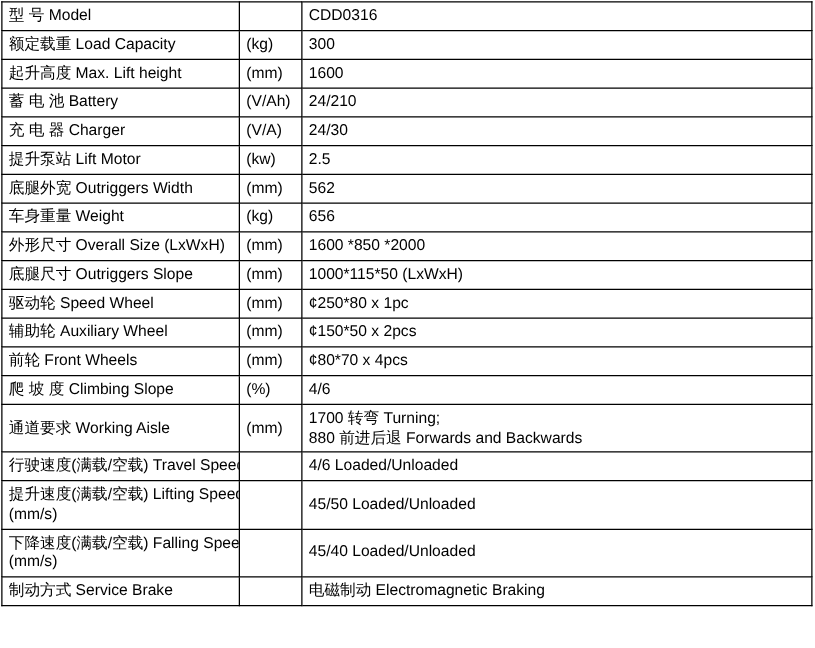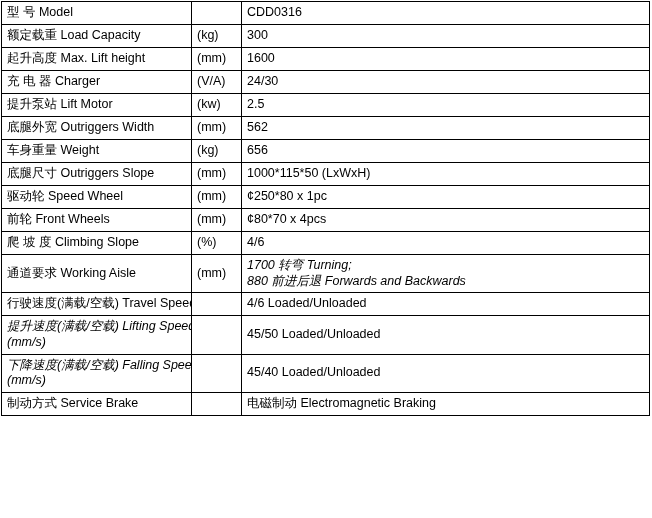--- a/index.html
+++ b/index.html
@@ -40,21 +40,20 @@
   td.unit {
     text-align: left;
     padding-right: 6px;
     white-space: nowrap;
   }
   td.value {
     padding-left: 7px;
   }
   .multiline {
     line-height: 1.5;
-    font-style: italic;
   }
   .multiline div {
     white-space: nowrap;
   }
 </style>
 </head>
 <body>
 
 <table id="spec-table">
   <colgroup>
@@ -73,48 +72,63 @@
         <td class="label">额定载重 Load Capacity</td>
         <td class="unit">(kg)</td>
         <td class="value">300</td>
       </tr>
       <tr>
         <td class="label">起升高度 Max. Lift height</td>
         <td class="unit">(mm)</td>
         <td class="value">1600</td>
       </tr>
       <tr>
+        <td class="label">蓄 电 池 Battery</td>
+        <td class="unit">(V/Ah)</td>
+        <td class="value">24/210</td>
+      </tr>
+      <tr>
         <td class="label">充 电 器 Charger</td>
         <td class="unit">(V/A)</td>
         <td class="value">24/30</td>
       </tr>
       <tr>
         <td class="label">提升泵站 Lift Motor</td>
         <td class="unit">(kw)</td>
         <td class="value">2.5</td>
       </tr>
       <tr>
         <td class="label">底腿外宽 Outriggers Width</td>
         <td class="unit">(mm)</td>
         <td class="value">562</td>
       </tr>
       <tr>
         <td class="label">车身重量 Weight</td>
         <td class="unit">(kg)</td>
         <td class="value">656</td>
       </tr>
       <tr>
+        <td class="label">外形尺寸 Overall Size (LxWxH)</td>
+        <td class="unit">(mm)</td>
+        <td class="value">1600 *850 *2000</td>
+      </tr>
+      <tr>
         <td class="label">底腿尺寸 Outriggers Slope</td>
         <td class="unit">(mm)</td>
         <td class="value">1000*115*50 (LxWxH)</td>
       </tr>
       <tr>
         <td class="label">驱动轮 Speed Wheel</td>
         <td class="unit">(mm)</td>
         <td class="value">¢250*80 x 1pc</td>
+      </tr>
+      <tr>
+        <td class="label">辅助轮 Auxiliary Wheel</td>
+        <td class="unit">(mm)</td>
+        <td class="value">¢150*50 x 2pcs</td>
       </tr>
       <tr>
         <td class="label">前轮 Front Wheels</td>
         <td class="unit">(mm)</td>
         <td class="value">¢80*70 x 4pcs</td>
       </tr>
       <tr>
         <td class="label">爬 坡 度 Climbing Slope</td>
         <td class="unit">(%)</td>
         <td class="value">4/6</td>

